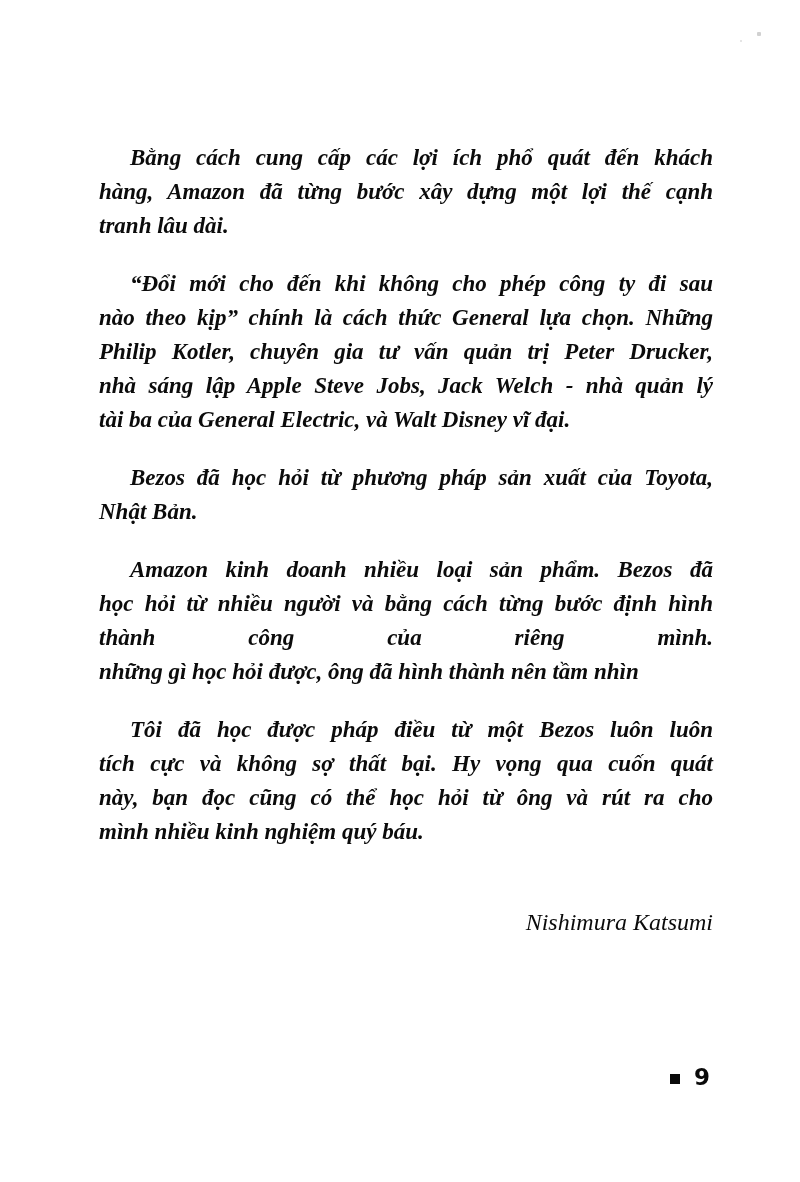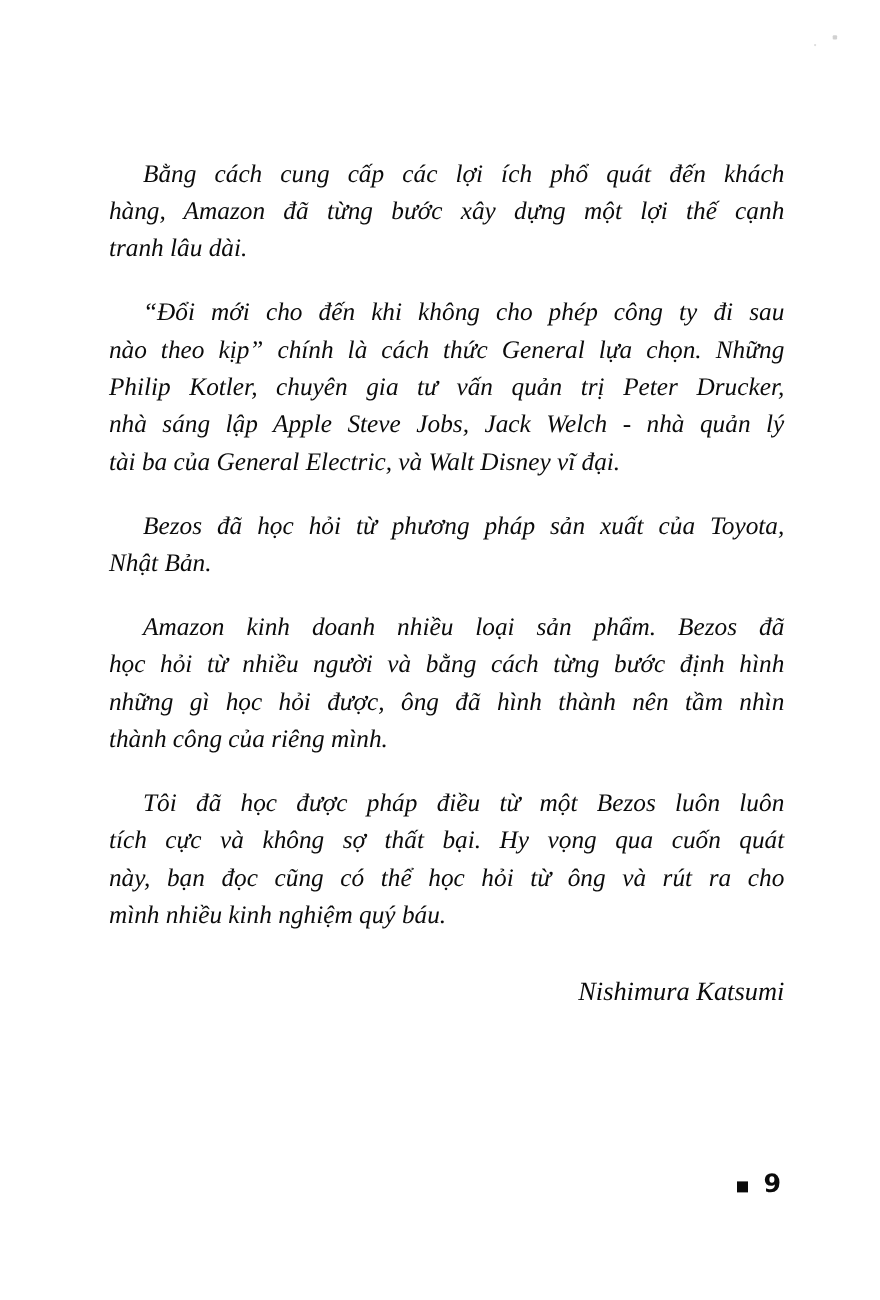--- a/index.html
+++ b/index.html
@@ -25,34 +25,35 @@
     top: 141px;
     width: 614px;
     color: #0b0b0b;
     font-style: italic;
     font-size: 23px;
     line-height: 34px;
     letter-spacing: 0px;
   }
   .paragraph {
     margin: 0 0 24px 0;
+    font-weight: bold;
   }
   .paragraph .line {
     text-align: justify;
     text-align-last: justify;
     white-space: normal;
   }
   .paragraph .line:first-child {
     padding-left: 31px;
   }
   .paragraph .line:last-child {
     text-align-last: left;
   }
   .signature {
-    margin-top: 36px;
+    margin-top: 56px;
     text-align: right;
     font-size: 24px;
     line-height: 34px;
     font-style: italic;
     color: #0b0b0b;
   }
   .footer {
     position: absolute;
     top: 1064px;
     right: 90px;
@@ -107,22 +108,22 @@
           <div class="line">nhà sáng lập Apple Steve Jobs, Jack Welch - nhà quản lý</div>
           <div class="line">tài ba của General Electric, và Walt Disney vĩ đại.</div>
         </div>
         <div class="paragraph">
           <div class="line">Bezos đã học hỏi từ phương pháp sản xuất của Toyota,</div>
           <div class="line">Nhật Bản.</div>
         </div>
         <div class="paragraph">
           <div class="line">Amazon kinh doanh nhiều loại sản phẩm. Bezos đã</div>
           <div class="line">học hỏi từ nhiều người và bằng cách từng bước định hình</div>
+          <div class="line">thành công của riêng mình.</div>
           <div class="line">những gì học hỏi được, ông đã hình thành nên tầm nhìn</div>
-          <div class="line">thành công của riêng mình.</div>
         </div>
         <div class="paragraph">
           <div class="line">Tôi đã học được pháp điều từ một Bezos luôn luôn</div>
           <div class="line">tích cực và không sợ thất bại. Hy vọng qua cuốn quát</div>
           <div class="line">này, bạn đọc cũng có thể học hỏi từ ông và rút ra cho</div>
           <div class="line">mình nhiều kinh nghiệm quý báu.</div>
         </div>
       </div>
     <div class="signature">Nishimura Katsumi</div>
   </div>

